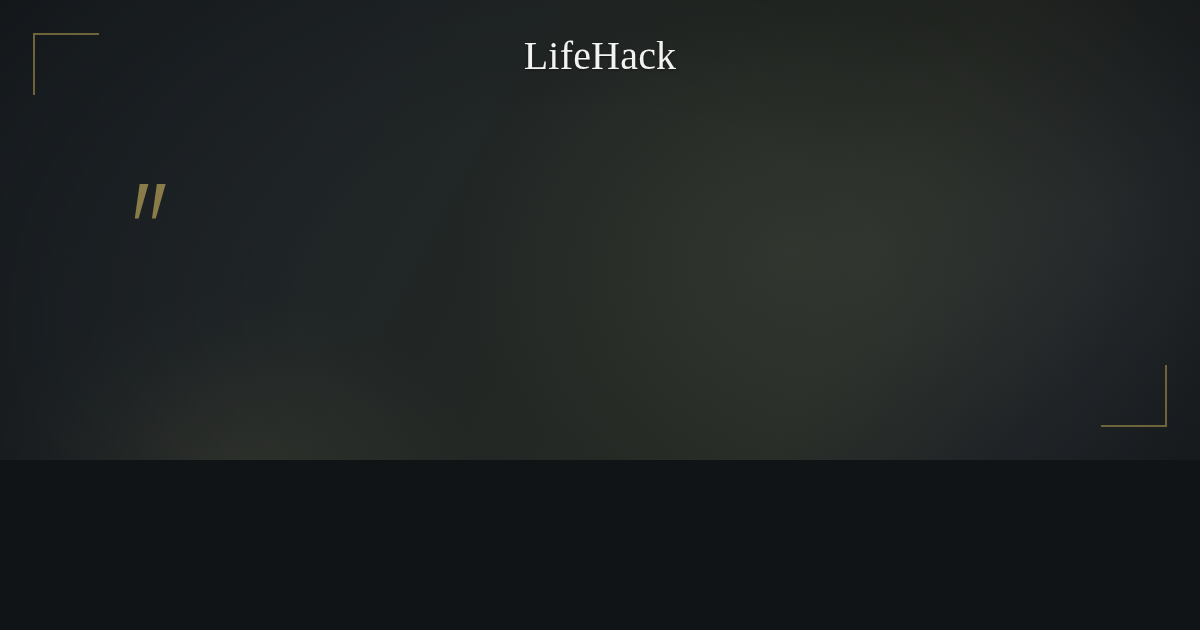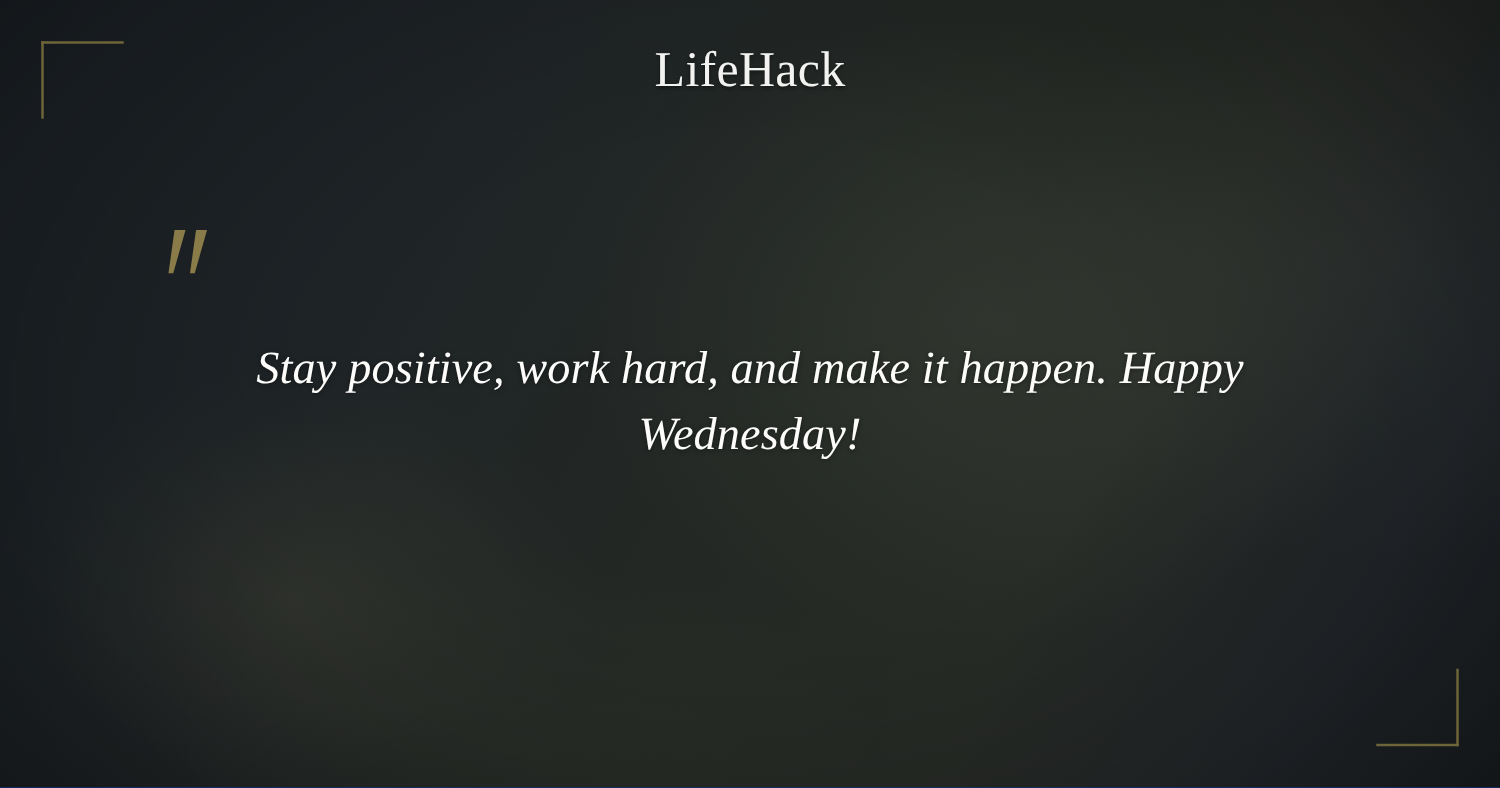--- a/index.html
+++ b/index.html
@@ -5,23 +5,23 @@
 <style>
   html, body {
     margin: 0;
     padding: 0;
     background: #111416;
   }
 
   #card {
     position: relative;
     width: 1200px;
-    height: 630px;
+    height: 460px;
     overflow: hidden;
-    background-color: #1d4ed8;
+    background-color: #14532d;
     font-family: "Liberation Serif", "DejaVu Serif", serif;
     -webkit-font-smoothing: antialiased;
   }
 
   
   .bg-layer {
     position: absolute;
     inset: 0;
     pointer-events: none;
   }
@@ -162,17 +162,14 @@
 
   <div class="brand">LifeHack</div>
 
   <div class="quote-mark">
     <svg width="70" height="60" viewBox="0 0 70 60" aria-hidden="true">
       <path d="M12.6 6.0 L21.4 6.0 L17.0 40.5 L13.2 40.5 Z" fill="#8a7c48" transform="skewX(-9)"></path>
       <path d="M29.8 6.0 L38.6 6.0 L34.2 40.5 L30.4 40.5 Z" fill="#8a7c48" transform="skewX(-9)"></path>
     </svg>
   </div>
 
-  <div class="quote-block">
-    <p class="quote-text">Stay positive, work hard, and make it happen. Happy Wednesday!</p>
-  </div>
 
 </div>
 
 </body></html>

